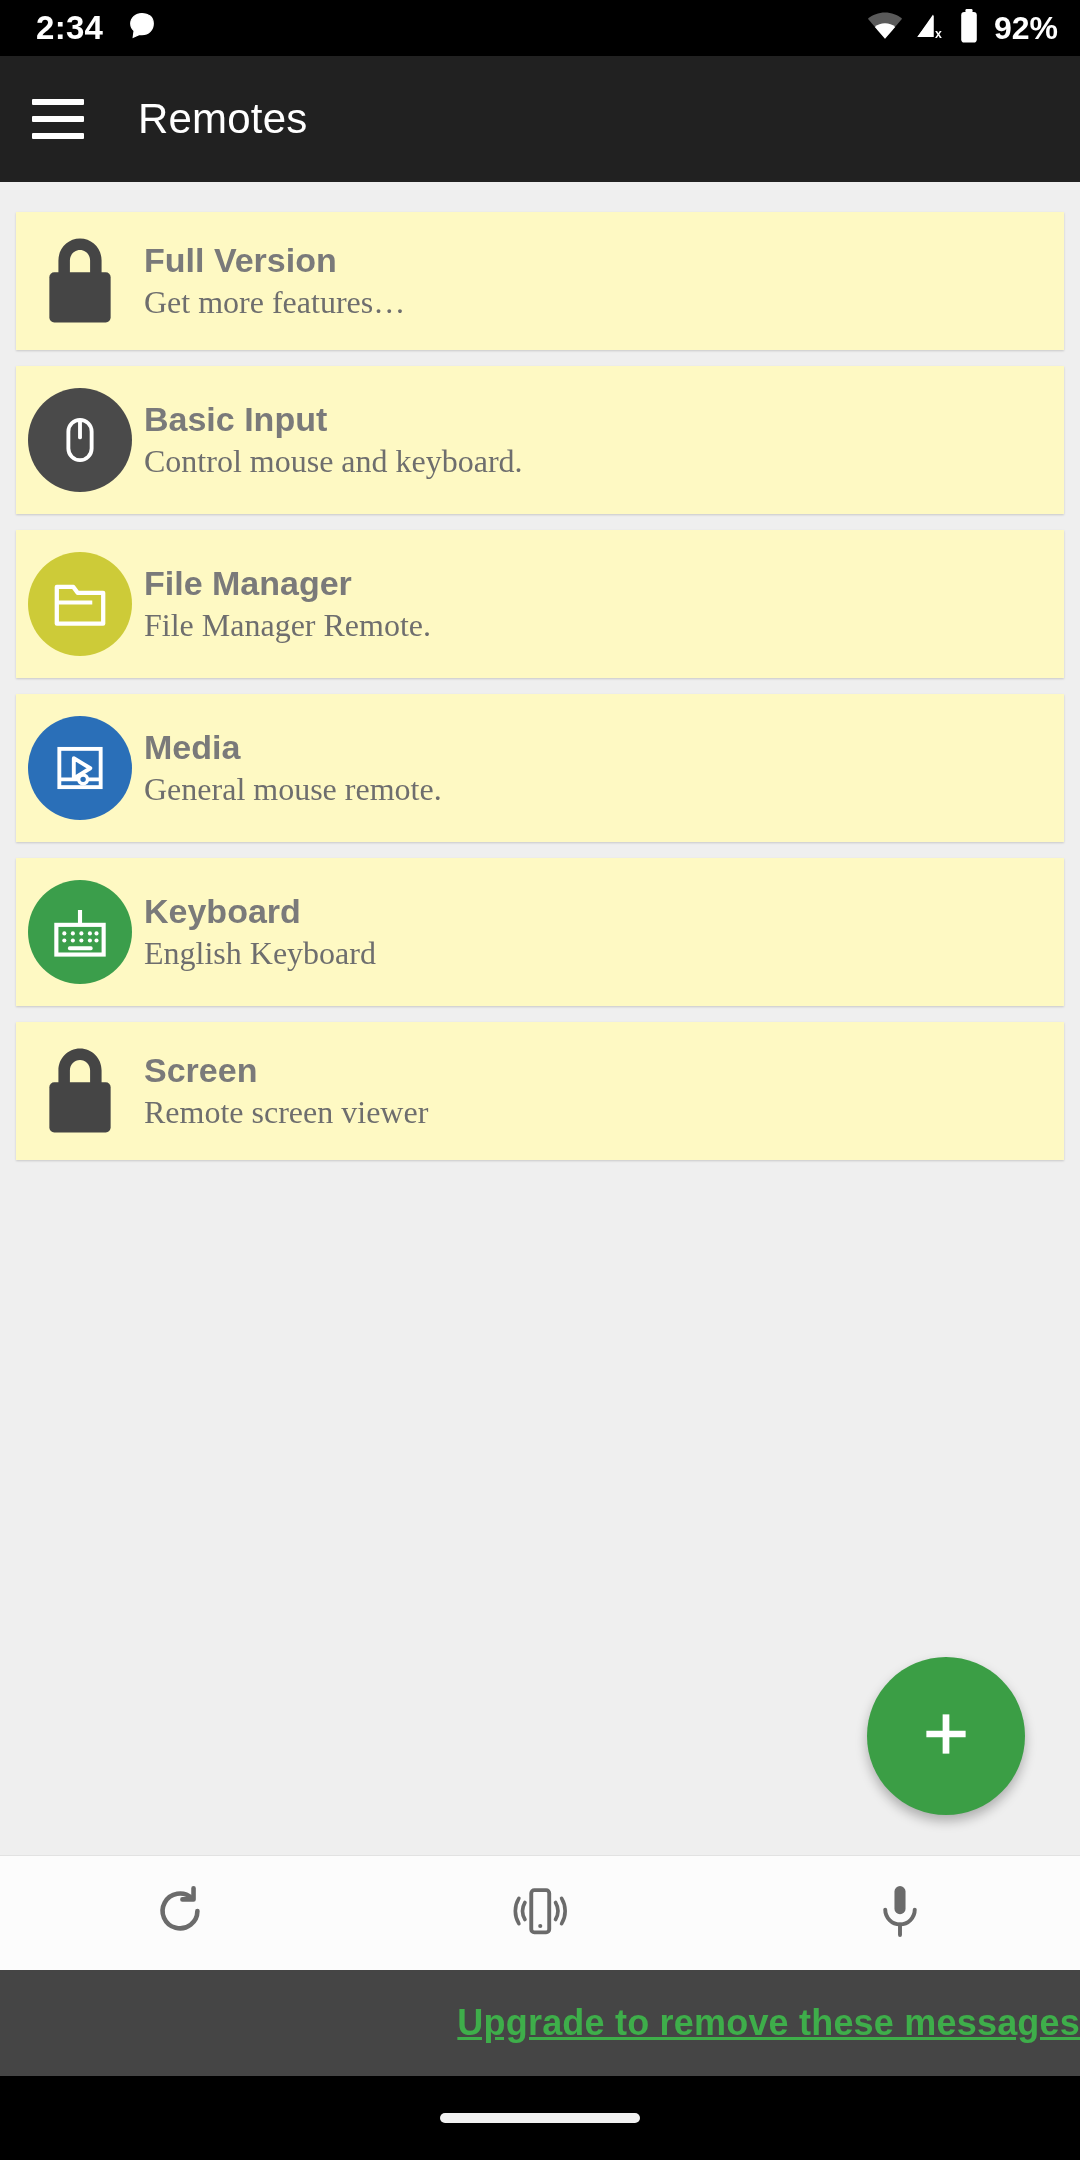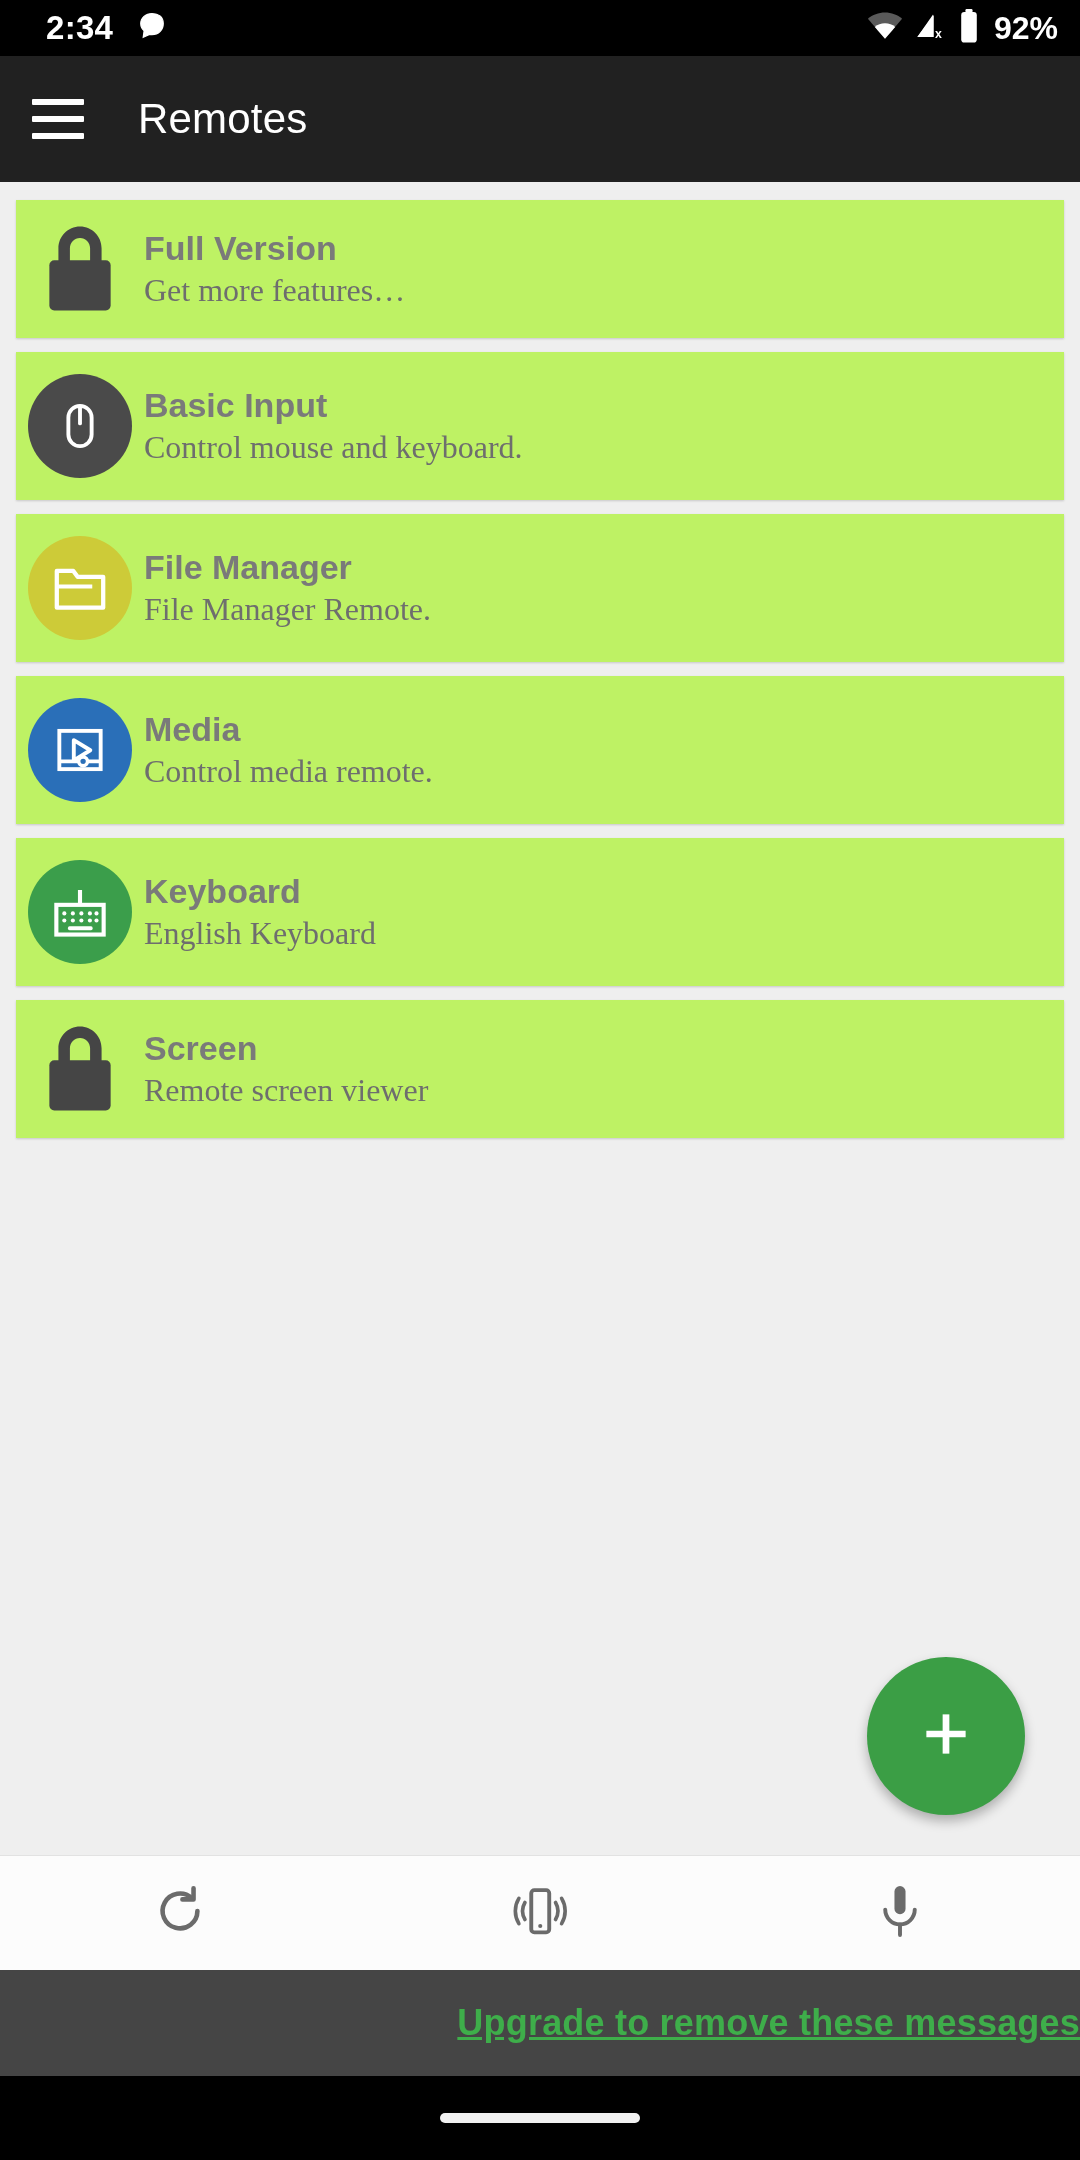--- a/index.html
+++ b/index.html
@@ -8,21 +8,21 @@
     background:#000;
     font-family:"Liberation Sans", sans-serif;
     overflow:hidden;
   }
   #screen { width:1080px; height:2160px; position:relative; display:flex; flex-direction:column; background:#EFEFEF; }
 
   
   .statusbar {
     height:56px; background:#000; color:#fff;
     display:flex; align-items:center; flex-shrink:0;
-    padding:0 22px 0 46px;
+    padding:0 22px 0 36px;
   }
   .clock { font-size:33px; font-weight:bold; letter-spacing:0.3px; }
   .sb-left { display:flex; align-items:center; gap:24px; }
   .sb-right { margin-left:auto; display:flex; align-items:center; gap:10px; }
   .battery-pct { font-size:32px; font-weight:bold; margin-left:4px; }
 
   
   .appbar {
     height:126px; background:#212121; color:#fff;
     display:flex; align-items:center; flex-shrink:0;
@@ -31,21 +31,21 @@
   .hamburger { width:56px; height:56px; display:flex; flex-direction:column; justify-content:center; gap:11px; cursor:pointer; }
   .hamburger span { display:block; width:52px; height:6px; background:#fff; border-radius:1px; }
   .appbar-title { font-size:42px; margin-left:50px; letter-spacing:0.2px; }
 
   
   .list {
     flex:1 1 auto; background:#EFEFEF;
     padding:14px 0 0 0; position:relative; overflow:hidden;
   }
   .card {
-    background:#bef264; margin:4px 16px 14px 16px;
+    background:#fef9c3; margin:16px 16px 14px 16px;
     box-shadow:0 1px 2px rgba(0,0,0,0.16);
     display:flex; align-items:center;
     padding:22px 0 22px 0; min-height:134px;
   }
   .card-icon {
     width:128px; flex-shrink:0;
     display:flex; align-items:center; justify-content:center;
   }
   .circ { width:104px; height:104px; border-radius:50%; display:flex; align-items:center; justify-content:center; }
   .card-text { display:flex; flex-direction:column; justify-content:center; gap:4px; }
@@ -187,21 +187,21 @@
           <svg width="62" height="62" viewBox="0 0 24 24">
             <rect x="4" y="4.6" width="16" height="14.8" fill="none" stroke="#fff" stroke-width="1.5"></rect>
             <path d="M9.6 8.2l6.4 3.9-6.4 3.9z" fill="none" stroke="#fff" stroke-width="1.5" stroke-linejoin="round"></path>
             <line x1="4" y1="16.4" x2="20" y2="16.4" stroke="#fff" stroke-width="1.5"></line>
             <circle cx="13.2" cy="16.4" r="1.7" fill="#2A6FB8" stroke="#fff" stroke-width="1.3"></circle>
           </svg>
         </div>
       </div>
       <div class="card-text">
         <div class="card-title">Media</div>
-        <div class="card-sub">Control media remote.</div>
+        <div class="card-sub">General mouse remote.</div>
       </div>
     </div>
 
     <div class="card">
       <div class="card-icon">
         <div class="circ" style="background:#3B9E4B">
           <svg width="66" height="66" viewBox="0 0 24 24">
             <line x1="12" y1="4" x2="12" y2="9.6" stroke="#fff" stroke-width="1.5"></line>
             <rect x="3.4" y="9.4" width="17.2" height="10.8" fill="none" stroke="#fff" stroke-width="1.5"></rect>
             <g fill="#fff">

